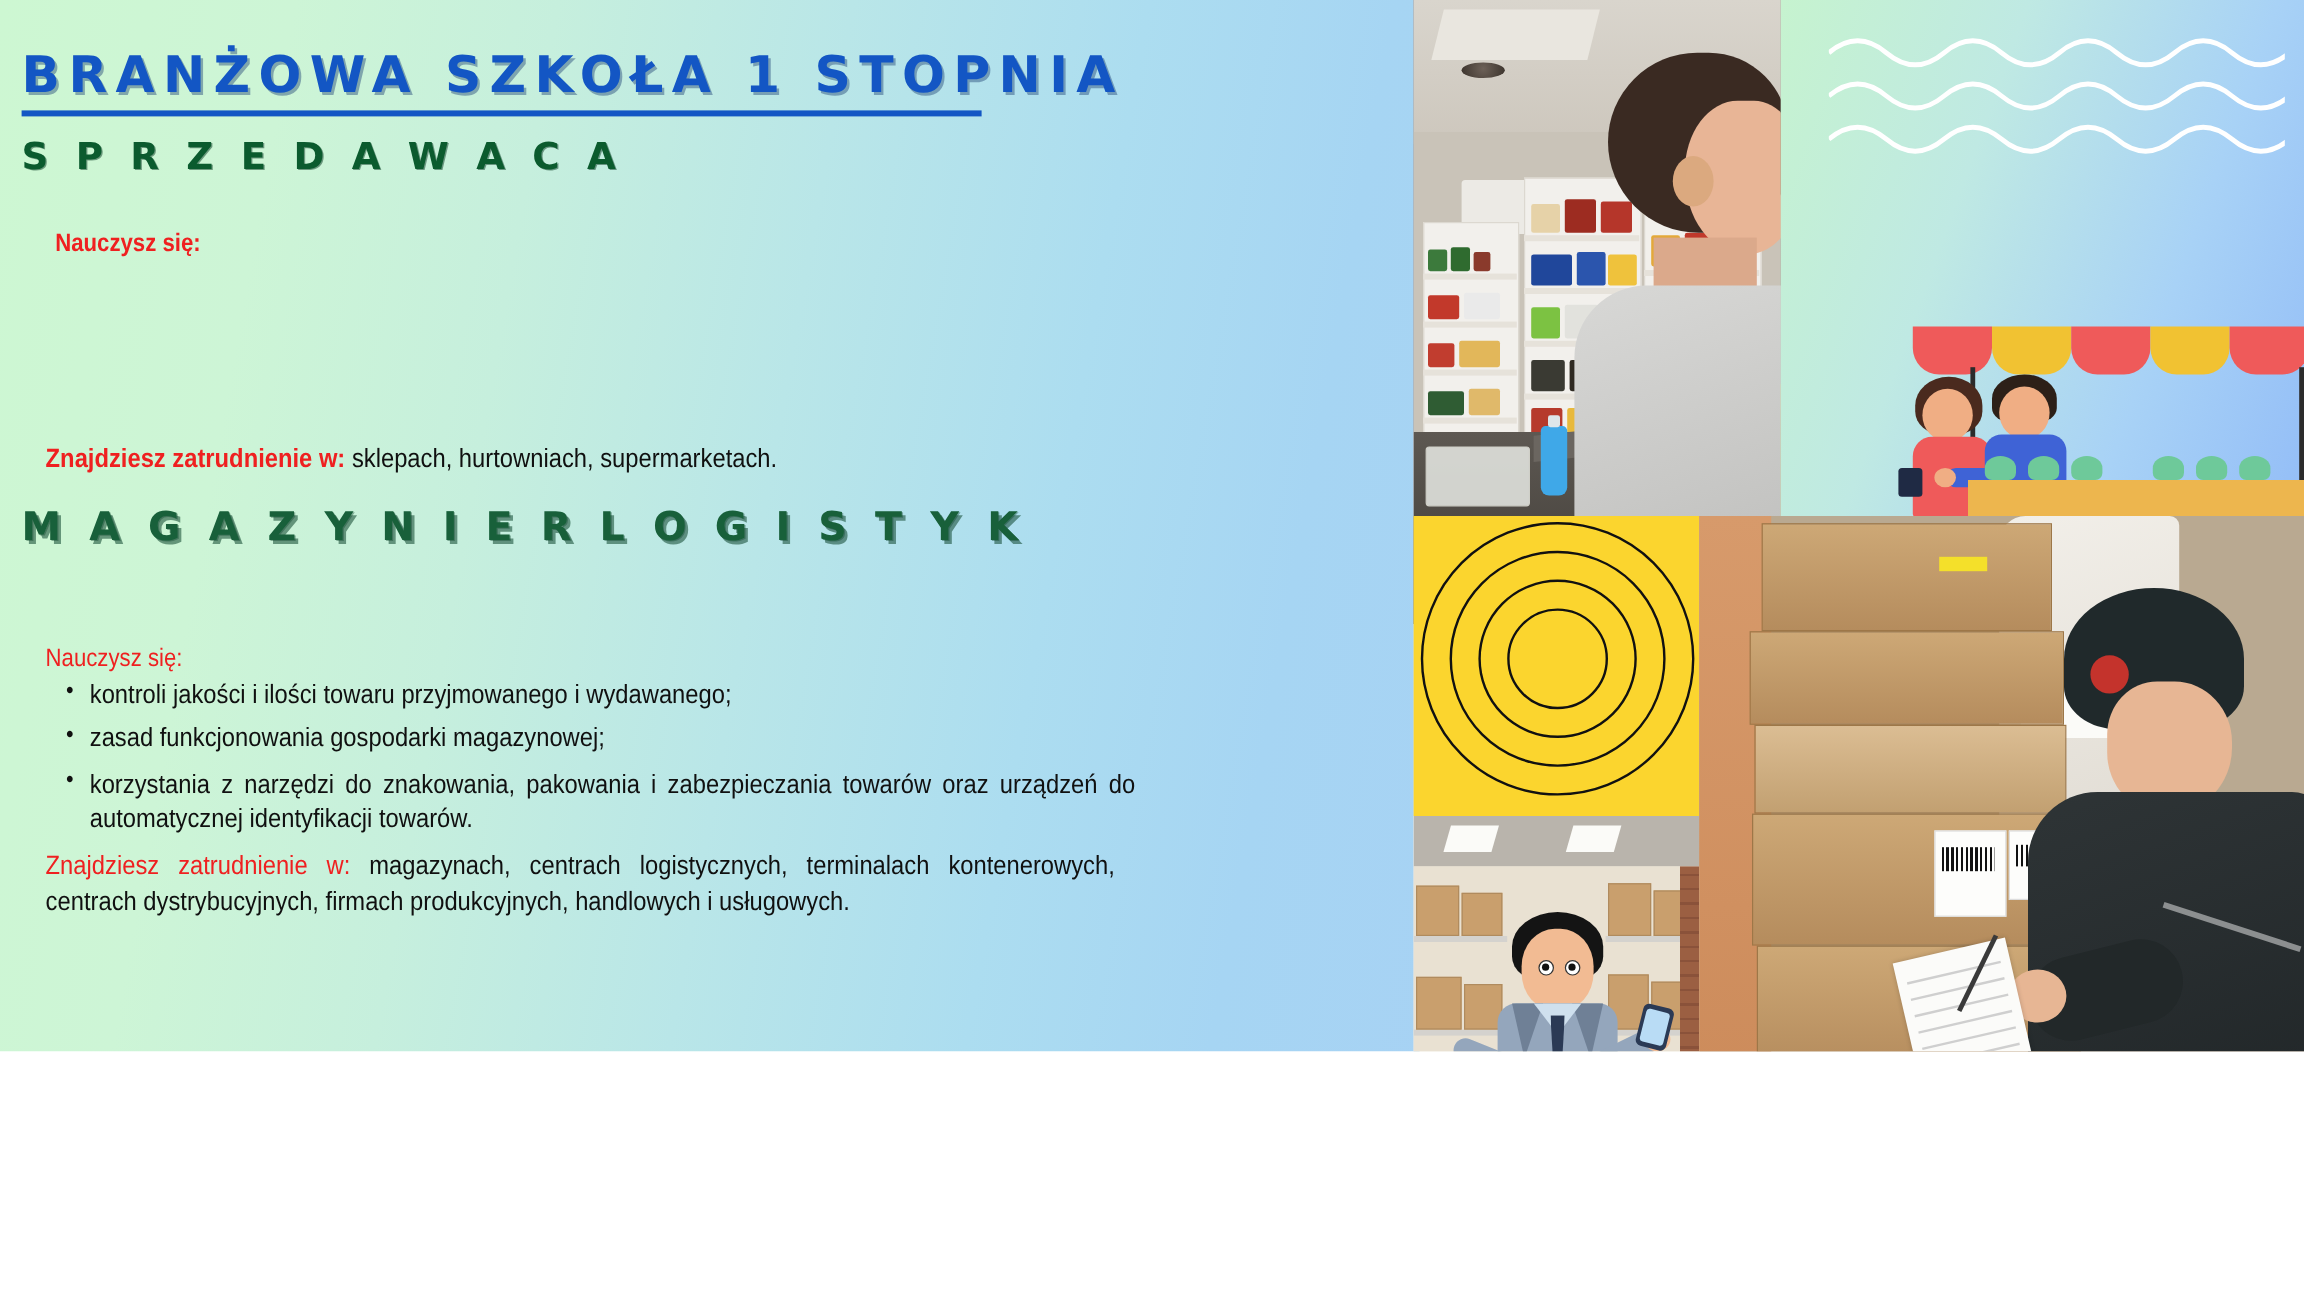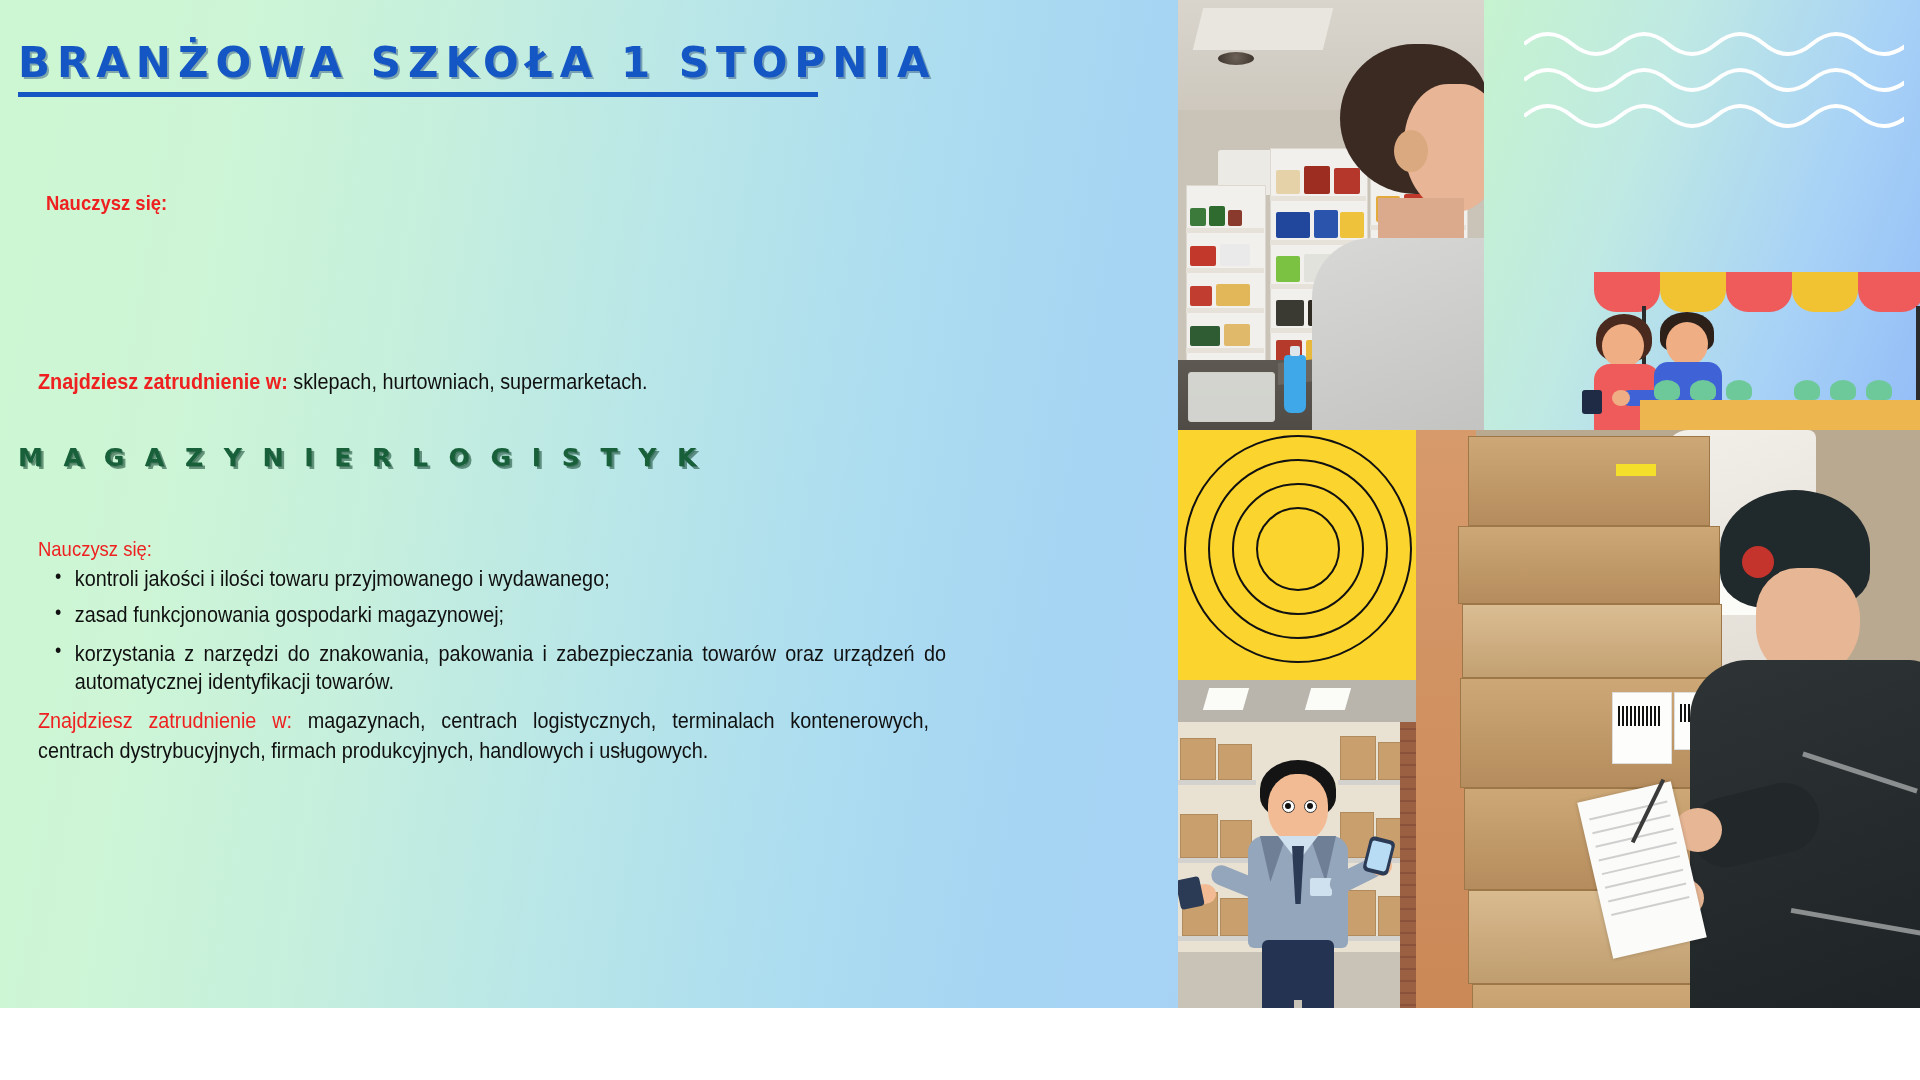--- a/index.html
+++ b/index.html
@@ -1,21 +1,21 @@
 <!DOCTYPE html>
 <html><head>
 <meta charset="utf-8">
 <style>
   html,body{margin:0;padding:0;}
   body{
     width:1920px;height:1080px;overflow:hidden;
     font-family:"Liberation Sans","DejaVu Sans",sans-serif;
     background:#ffffff;
   }
-  .poster{position:relative;width:1920px;height:1008px;overflow:hidden;}
+  .poster{position:relative;width:1920px;height:876px;overflow:hidden;}
 
   
   .left-panel{
     position:absolute;left:0;top:0;width:1178px;height:1080px;
     background:linear-gradient(100deg,#cdf7d2 0%,#cdf5d6 18%,#c6efdd 34%,#b9e6e8 52%,#acddf0 70%,#a6d5f3 85%,#a7d2f4 100%);
   }
 
   .h-title{
     position:absolute;left:18px;top:38px;
     font-family:"DejaVu Sans","Liberation Sans",sans-serif;
@@ -33,23 +33,23 @@
   .h-sub1{
     position:absolute;left:18px;top:113px;
     font-family:"DejaVu Sans","Liberation Sans",sans-serif;
     font-weight:bold;font-size:31px;letter-spacing:6px;
     color:#0b5b2e;
     text-shadow:1px 1px 0 rgba(10,60,35,.5);
     white-space:nowrap;
   }
 
   .h-sub2{
-    position:absolute;left:18px;top:443px;
+    position:absolute;left:18px;top:419px;
     font-family:"DejaVu Sans","Liberation Sans",sans-serif;
-    font-weight:bold;font-size:25px;letter-spacing:6px;
+    font-weight:bold;font-size:33px;letter-spacing:6px;
     color:#18603a;
     text-shadow:3px 3px 0 rgba(15,70,45,.55), 1px 1px 0 rgba(15,70,45,.4);
     white-space:nowrap;
   }
   .lead{
     font-family:"Liberation Sans","DejaVu Sans",sans-serif;
     color:#ef2020;font-size:21px;line-height:1.25;
     transform:scaleX(.88);transform-origin:left center;
   }
   .lead.bold{font-weight:bold;}
@@ -229,20 +229,21 @@
 </head>
 <body>
 
 <div class="poster">
 
   <div class="left-panel">
 
     <div class="h-title">BRANŻOWA SZKOŁA 1 STOPNIA </div>
     <div class="h-title-rule"></div>
 
+    <div class="h-sub1">S P R Z E D A W A C A</div>
 
     <div class="lead bold" id="b1-lead">Nauczysz się:</div>
 
 
     <div class="foot" id="b1-foot"><span class="red bold">Znajdziesz zatrudnienie w:</span><span> sklepach, hurtowniach, supermarketach.</span></div>
 
     <div class="h-sub2">M A G A Z Y N I E R   L O G I S T Y K</div>
 
     <div class="lead" id="b2-lead">Nauczysz się:</div>
 

